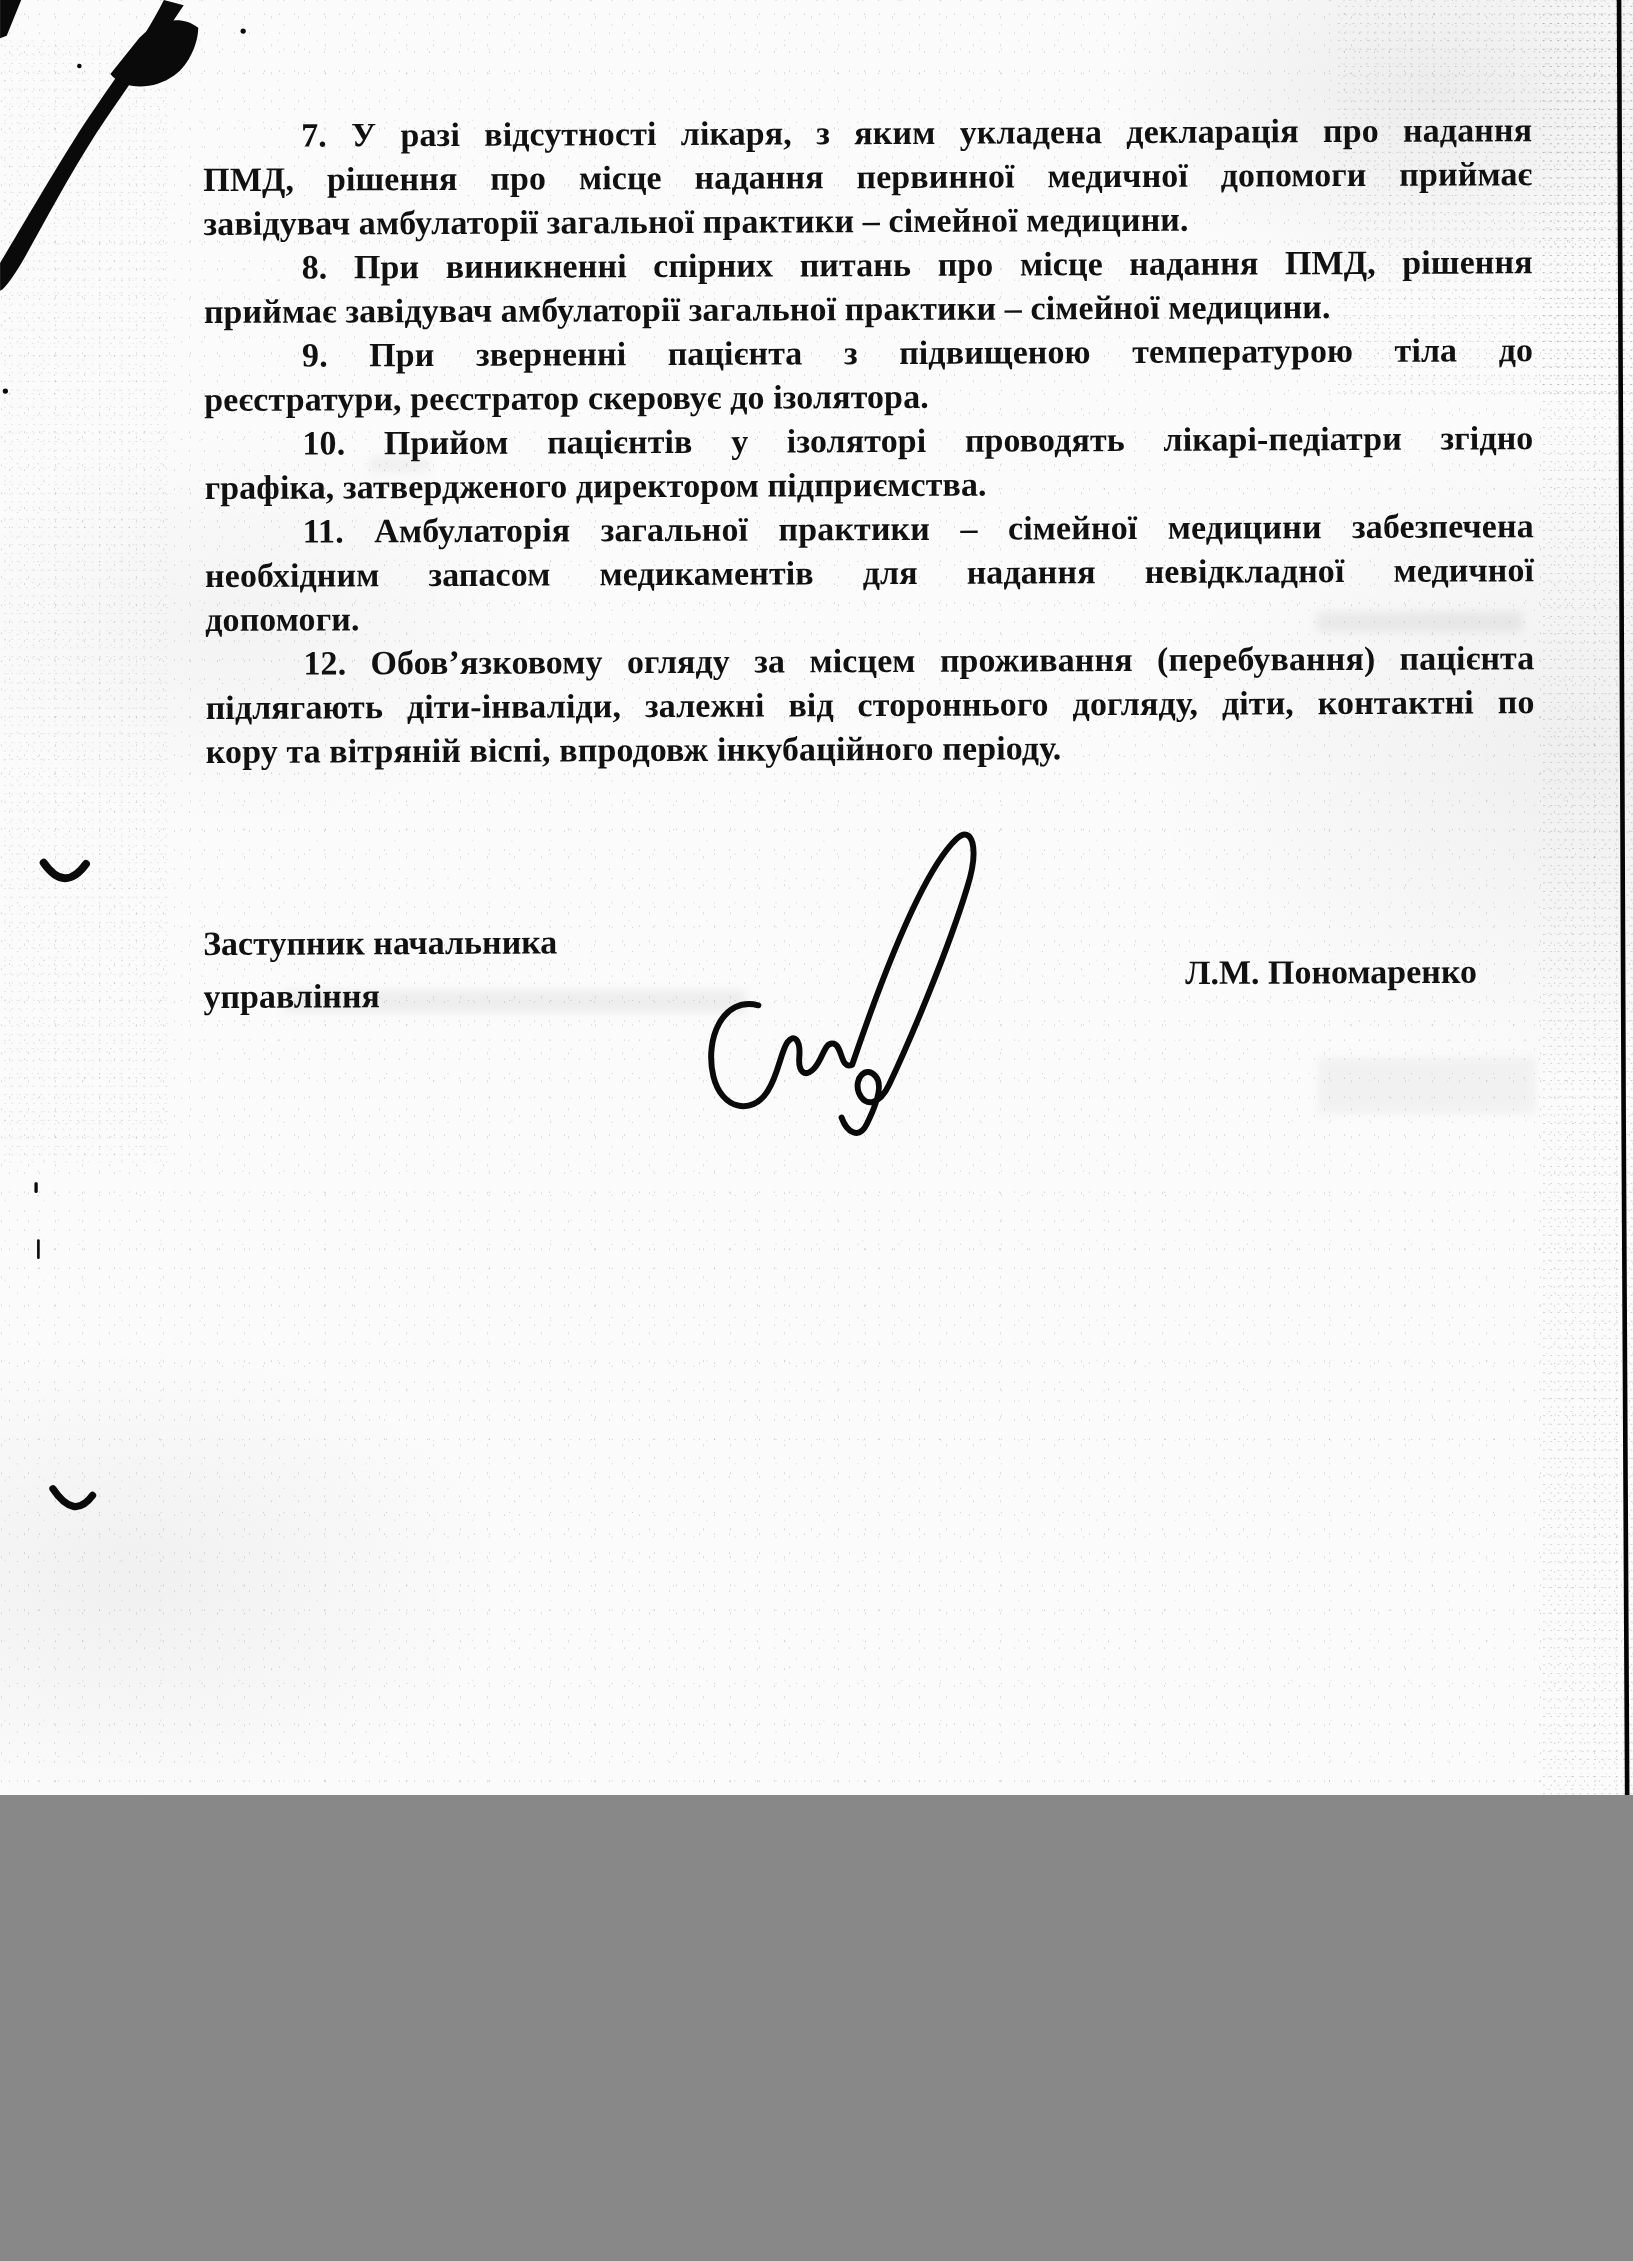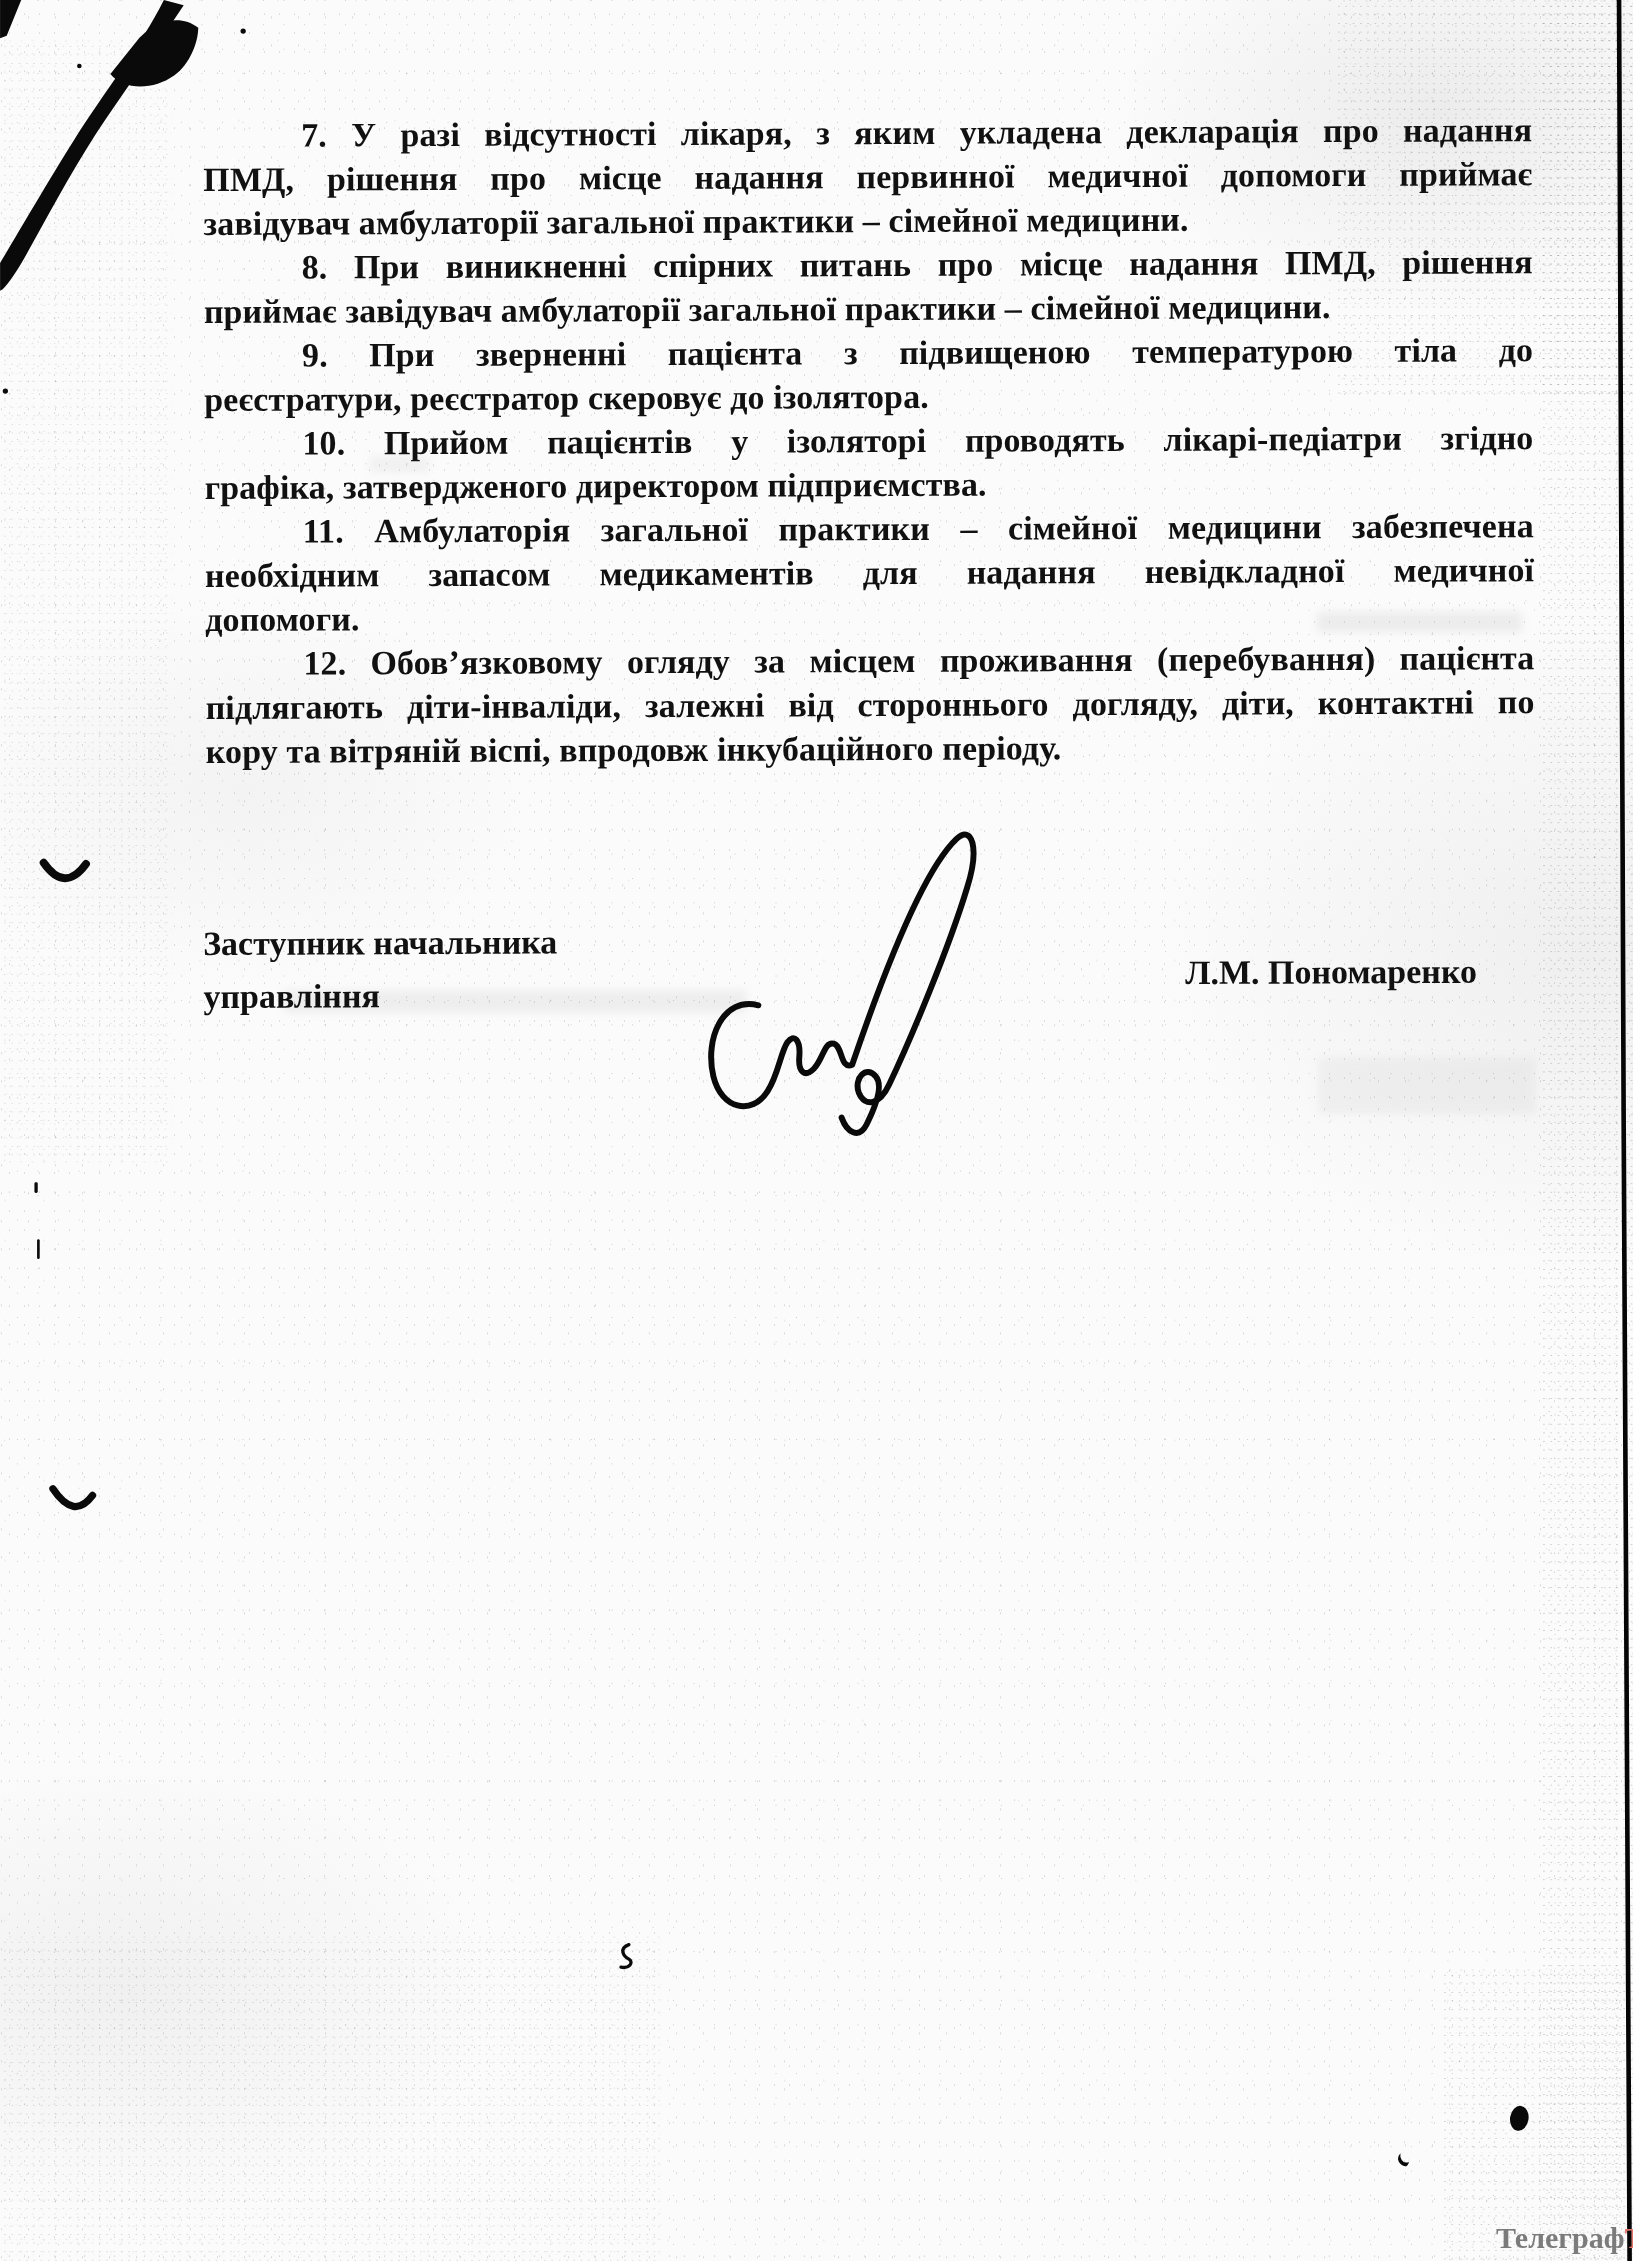--- a/index.html
+++ b/index.html
@@ -1,18 +1,18 @@
 <!DOCTYPE html>
 <html style="font-size:10.6px"><head>
 <meta charset="utf-8">
 <style>
   html,body{margin:0;padding:0;background:#888;}
   #page{
     position:relative;
-    width:1633px;height:2261px;
+    width:1633px;height:1795px;
     overflow:hidden;
     background:
       radial-gradient(462px 297px at 88% 5%, #ececec, transparent 70%),
       radial-gradient(595px 462px at 97% 42%, #efefef, transparent 72%),
       radial-gradient(528px 330px at 8% 88%, #f0f0f0, transparent 70%),
       radial-gradient(396px 264px at 15% 35%, #f3f3f3, transparent 75%),
       #fbfbfb;
     font-family:"Liberation Serif","DejaVu Serif",serif;
     color:#111;
   }

